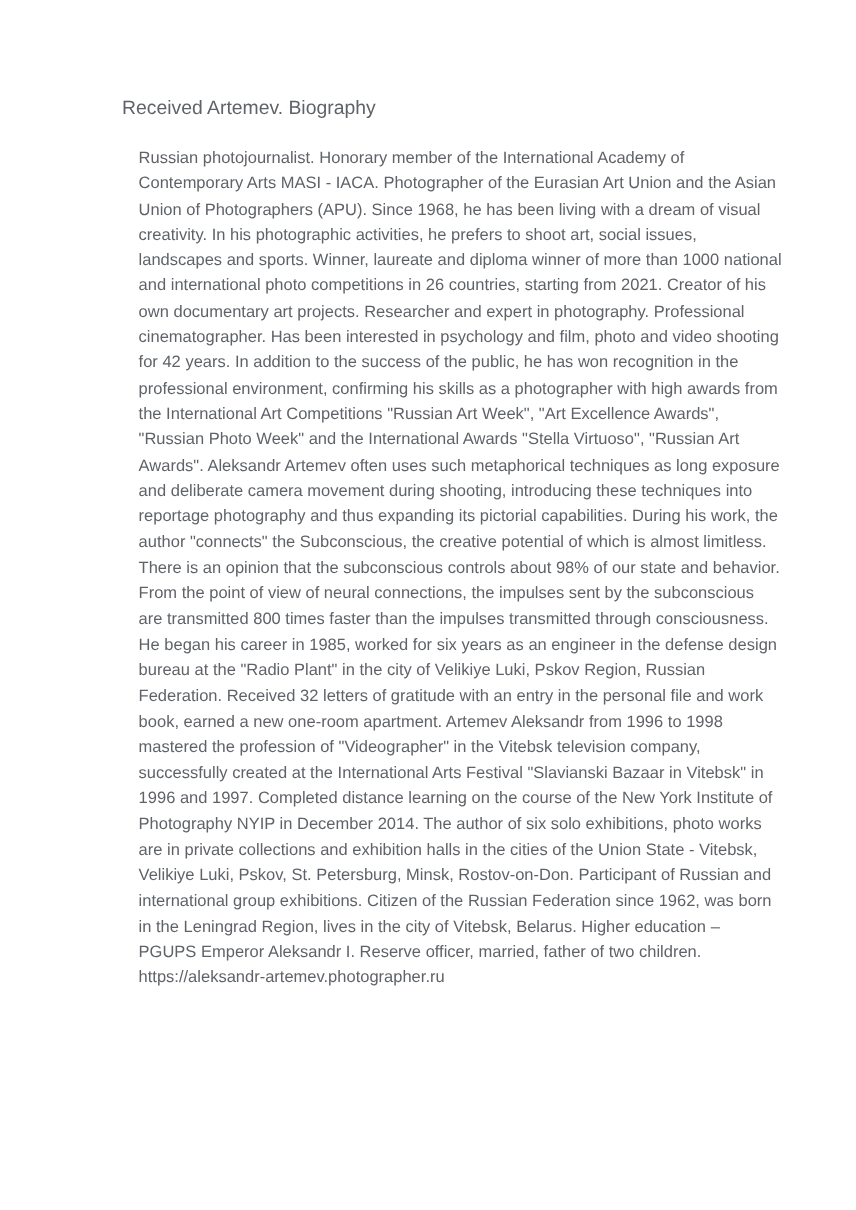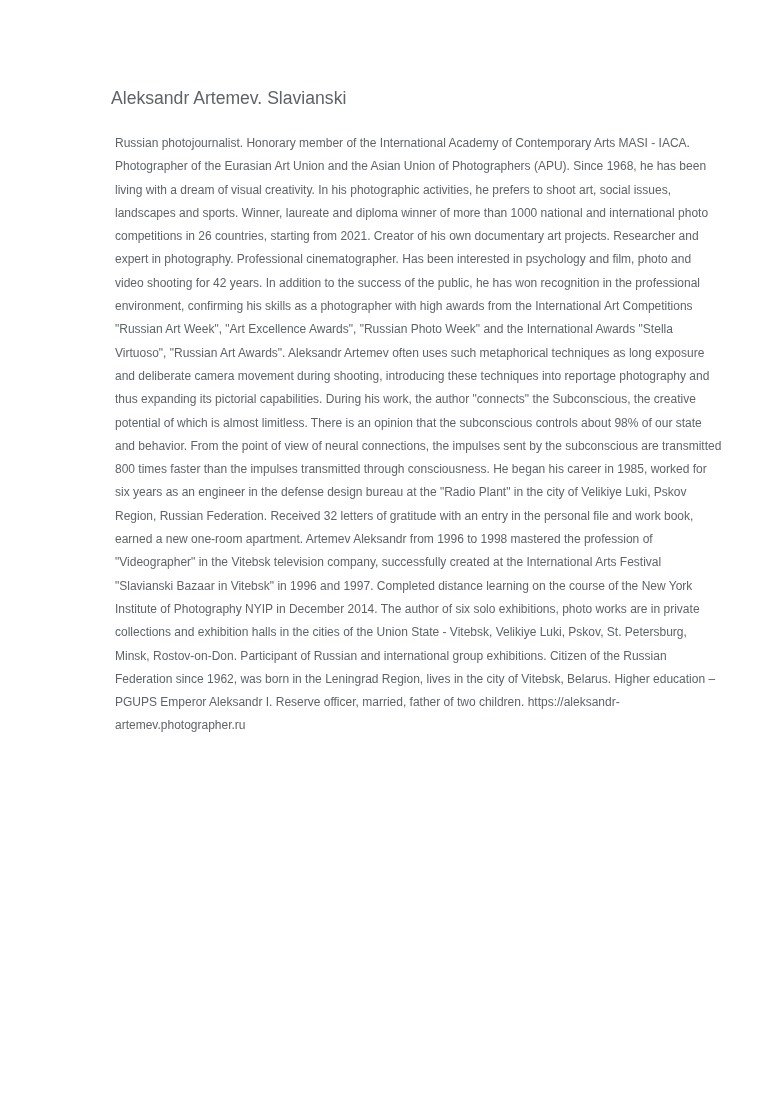--- a/index.html
+++ b/index.html
@@ -24,34 +24,34 @@
     font-size: 17.6px;
     line-height: 23.3px;
   }
   .doc-title {
     margin: 0 0 21.7px 0;
     font-size: 17.6px;
     font-weight: 400;
     line-height: 23.3px;
   }
   .doc-paragraph {
-    margin: 4px;
-    font-size: 12px;
+    margin: 15px;
+    font-size: 15px;
     line-height: 23.3px;
     word-spacing: normal;
   }
   .doc-url {
     color: inherit;
     text-decoration: none;
   }
 </style>
 </head>
 <body>
 
 <div class="page">
   <div class="doc-body">
-    <h1 class="doc-title">Aleksandr Artemev. Slavianski</h1>
+    <h1 class="doc-title">Received Artemev. Biography</h1>
     <p class="doc-paragraph">
       <span>Russian photojournalist. Honorary member of the International Academy of Contemporary Arts MASI - IACA. Photographer of the Eurasian Art Union and the Asian Union of Photographers (APU). Since 1968, he has been living with a dream of visual creativity. In his photographic activities, he prefers to shoot art, social issues, landscapes and sports. Winner, laureate and diploma winner of more than 1000 national and international photo competitions in 26 countries, starting from 2021. Creator of his own documentary art projects. Researcher and expert in photography. Professional cinematographer. Has been interested in psychology and film, photo and video shooting for 42 years. In addition to the success of the public, he has won recognition in the professional environment, confirming his skills as a photographer with high awards from the International Art Competitions "Russian Art Week", "Art Excellence Awards", "Russian Photo Week" and the International Awards "Stella Virtuoso", "Russian Art Awards". Aleksandr Artemev often uses such metaphorical techniques as long exposure and deliberate camera movement during shooting, introducing these techniques into reportage photography and thus expanding its pictorial capabilities. During his work, the author "connects" the Subconscious, the creative potential of which is almost limitless. There is an opinion that the subconscious controls about 98% of our state and behavior. From the point of view of neural connections, the impulses sent by the subconscious are transmitted 800 times faster than the impulses transmitted through consciousness. He began his career in 1985, worked for six years as an engineer in the defense design bureau at the "Radio Plant" in the city of Velikiye Luki, Pskov Region, Russian Federation. Received 32 letters of gratitude with an entry in the personal file and work book, earned a new one-room apartment. Artemev Aleksandr from 1996 to 1998 mastered the profession of "Videographer" in the Vitebsk television company, successfully created at the International Arts Festival "Slavianski Bazaar in Vitebsk" in 1996 and 1997. Completed distance learning on the course of the New York Institute of Photography NYIP in December 2014. The author of six solo exhibitions, photo works are in private collections and exhibition halls in the cities of the Union State - Vitebsk, Velikiye Luki, Pskov, St. Petersburg, Minsk, Rostov-on-Don. Participant of Russian and international group exhibitions. Citizen of the Russian Federation since 1962, was born in the Leningrad Region, lives in the city of Vitebsk, Belarus. Higher education – PGUPS Emperor Aleksandr I. Reserve officer, married, father of two children.</span>
       <span class="doc-url">https://aleksandr-artemev.photographer.ru</span>
     </p>
   </div>
 </div>
 
 </body></html>

